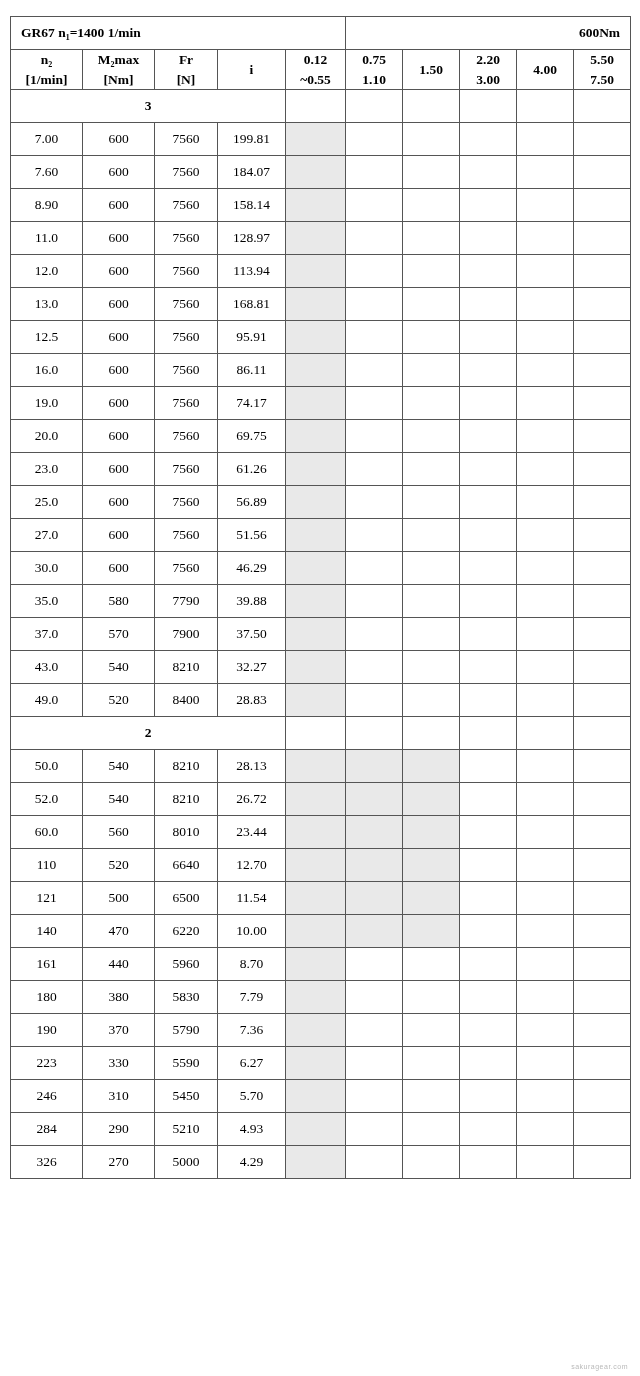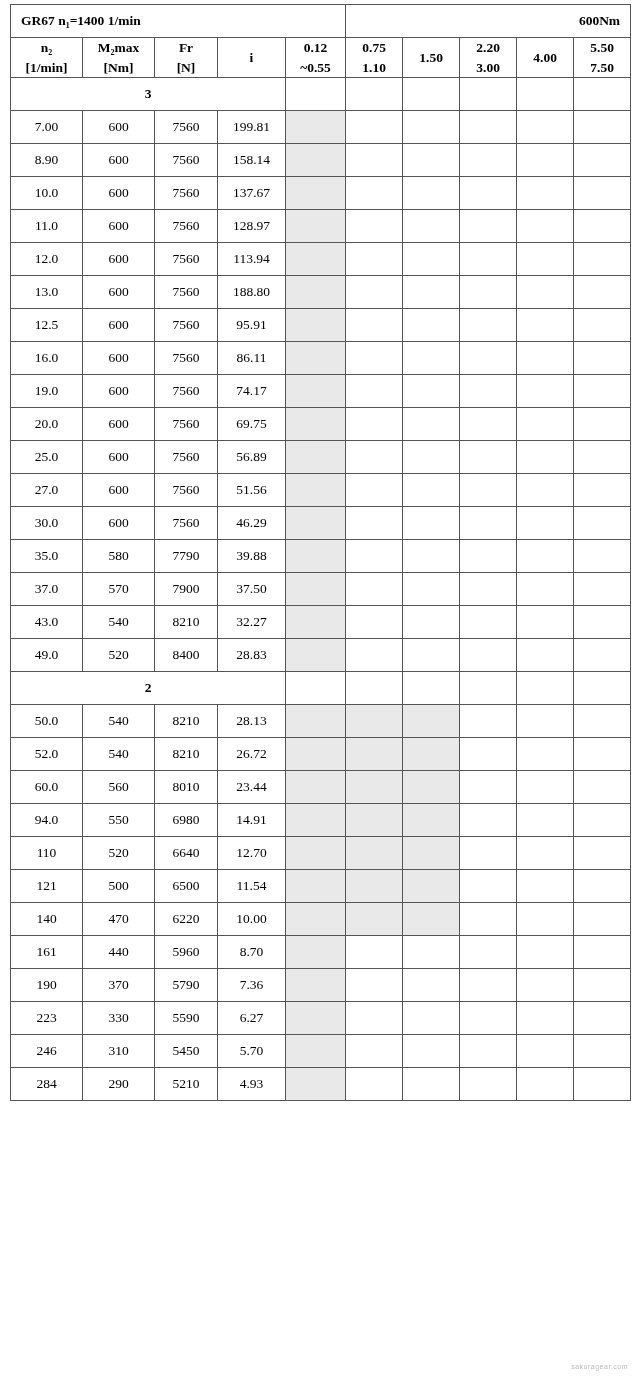--- a/index.html
+++ b/index.html
@@ -12,21 +12,21 @@
     height: 1376px;
     font-family: "Liberation Serif", serif;
     color: #000000;
     position: relative;
     overflow: hidden;
   }
   .page {
     width: 640px;
     height: 1376px;
     box-sizing: border-box;
-    padding: 4px 10px 6px 10px;
+    padding: 16px 10px 6px 10px;
     position: relative;
     background: #fff;
   }
   table.spec {
     border-collapse: collapse;
     width: 620px;
     table-layout: fixed;
     border: 1.5px solid #111;
   }
   table.spec td, table.spec th {
@@ -175,44 +175,44 @@
           <td>7560</td>
           <td>199.81</td>
           <td class="shaded"></td>
           <td></td>
           <td></td>
           <td></td>
           <td></td>
           <td></td>
         </tr>
         <tr class="data-row">
+          <td>7.60</td>
+          <td>600</td>
+          <td>7560</td>
+          <td>184.07</td>
+          <td class="shaded"></td>
+          <td></td>
+          <td></td>
+          <td></td>
+          <td></td>
+          <td></td>
+        </tr>
+        <tr class="data-row">
           <td>8.90</td>
           <td>600</td>
           <td>7560</td>
           <td>158.14</td>
           <td class="shaded"></td>
           <td></td>
           <td></td>
           <td></td>
           <td></td>
           <td></td>
         </tr>
         <tr class="data-row">
-          <td>10.0</td>
-          <td>600</td>
-          <td>7560</td>
-          <td>137.67</td>
-          <td class="shaded"></td>
-          <td></td>
-          <td></td>
-          <td></td>
-          <td></td>
-          <td></td>
-        </tr>
-        <tr class="data-row">
           <td>11.0</td>
           <td>600</td>
           <td>7560</td>
           <td>128.97</td>
           <td class="shaded"></td>
           <td></td>
           <td></td>
           <td></td>
           <td></td>
           <td></td>
@@ -226,21 +226,21 @@
           <td></td>
           <td></td>
           <td></td>
           <td></td>
           <td></td>
         </tr>
         <tr class="data-row">
           <td>13.0</td>
           <td>600</td>
           <td>7560</td>
-          <td>188.80</td>
+          <td>168.81</td>
           <td class="shaded"></td>
           <td></td>
           <td></td>
           <td></td>
           <td></td>
           <td></td>
         </tr>
         <tr class="data-row">
           <td>12.5</td>
           <td>600</td>
@@ -275,20 +275,32 @@
           <td></td>
           <td></td>
           <td></td>
           <td></td>
         </tr>
         <tr class="data-row">
           <td>20.0</td>
           <td>600</td>
           <td>7560</td>
           <td>69.75</td>
+          <td class="shaded"></td>
+          <td></td>
+          <td></td>
+          <td></td>
+          <td></td>
+          <td></td>
+        </tr>
+        <tr class="data-row">
+          <td>23.0</td>
+          <td>600</td>
+          <td>7560</td>
+          <td>61.26</td>
           <td class="shaded"></td>
           <td></td>
           <td></td>
           <td></td>
           <td></td>
           <td></td>
         </tr>
         <tr class="data-row">
           <td>25.0</td>
           <td>600</td>
@@ -412,32 +424,20 @@
           <td>8010</td>
           <td>23.44</td>
           <td class="shaded"></td>
           <td class="shaded"></td>
           <td class="shaded"></td>
           <td></td>
           <td></td>
           <td></td>
         </tr>
         <tr class="data-row">
-          <td>94.0</td>
-          <td>550</td>
-          <td>6980</td>
-          <td>14.91</td>
-          <td class="shaded"></td>
-          <td class="shaded"></td>
-          <td class="shaded"></td>
-          <td></td>
-          <td></td>
-          <td></td>
-        </tr>
-        <tr class="data-row">
           <td>110</td>
           <td>520</td>
           <td>6640</td>
           <td>12.70</td>
           <td class="shaded"></td>
           <td class="shaded"></td>
           <td class="shaded"></td>
           <td></td>
           <td></td>
           <td></td>
@@ -472,20 +472,32 @@
           <td>5960</td>
           <td>8.70</td>
           <td class="shaded"></td>
           <td></td>
           <td></td>
           <td></td>
           <td></td>
           <td></td>
         </tr>
         <tr class="data-row">
+          <td>180</td>
+          <td>380</td>
+          <td>5830</td>
+          <td>7.79</td>
+          <td class="shaded"></td>
+          <td></td>
+          <td></td>
+          <td></td>
+          <td></td>
+          <td></td>
+        </tr>
+        <tr class="data-row">
           <td>190</td>
           <td>370</td>
           <td>5790</td>
           <td>7.36</td>
           <td class="shaded"></td>
           <td></td>
           <td></td>
           <td></td>
           <td></td>
           <td></td>
@@ -512,20 +524,32 @@
           <td></td>
           <td></td>
           <td></td>
           <td></td>
         </tr>
         <tr class="data-row">
           <td>284</td>
           <td>290</td>
           <td>5210</td>
           <td>4.93</td>
+          <td class="shaded"></td>
+          <td></td>
+          <td></td>
+          <td></td>
+          <td></td>
+          <td></td>
+        </tr>
+        <tr class="data-row">
+          <td>326</td>
+          <td>270</td>
+          <td>5000</td>
+          <td>4.29</td>
           <td class="shaded"></td>
           <td></td>
           <td></td>
           <td></td>
           <td></td>
           <td></td>
         </tr>
       </tbody>
   </table>
   <div class="watermark">sakuragear.com</div>

